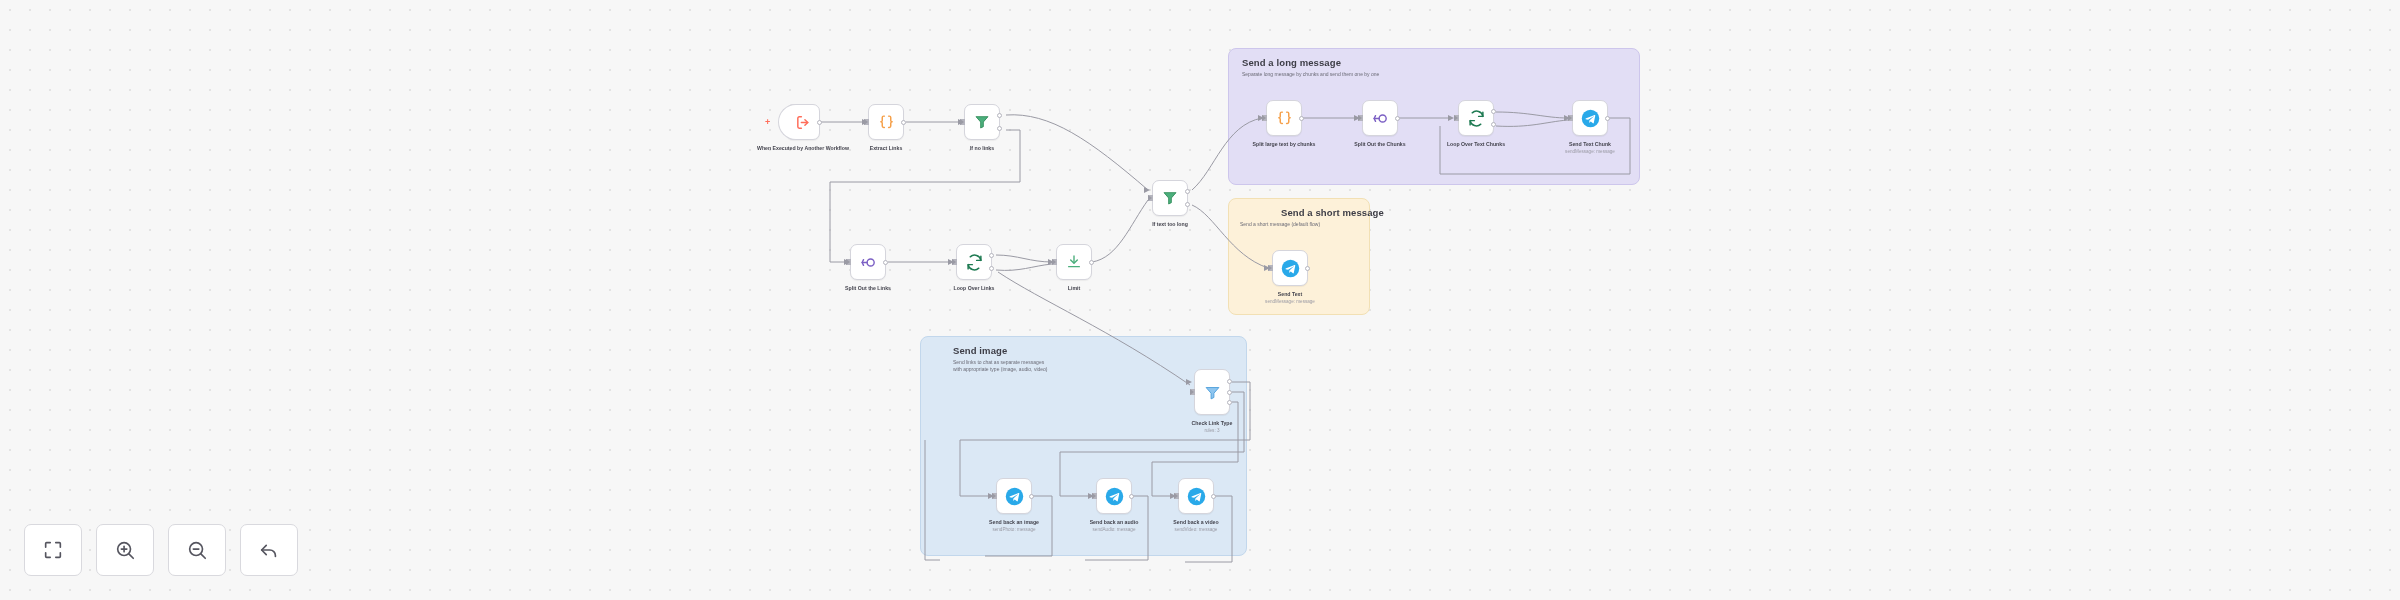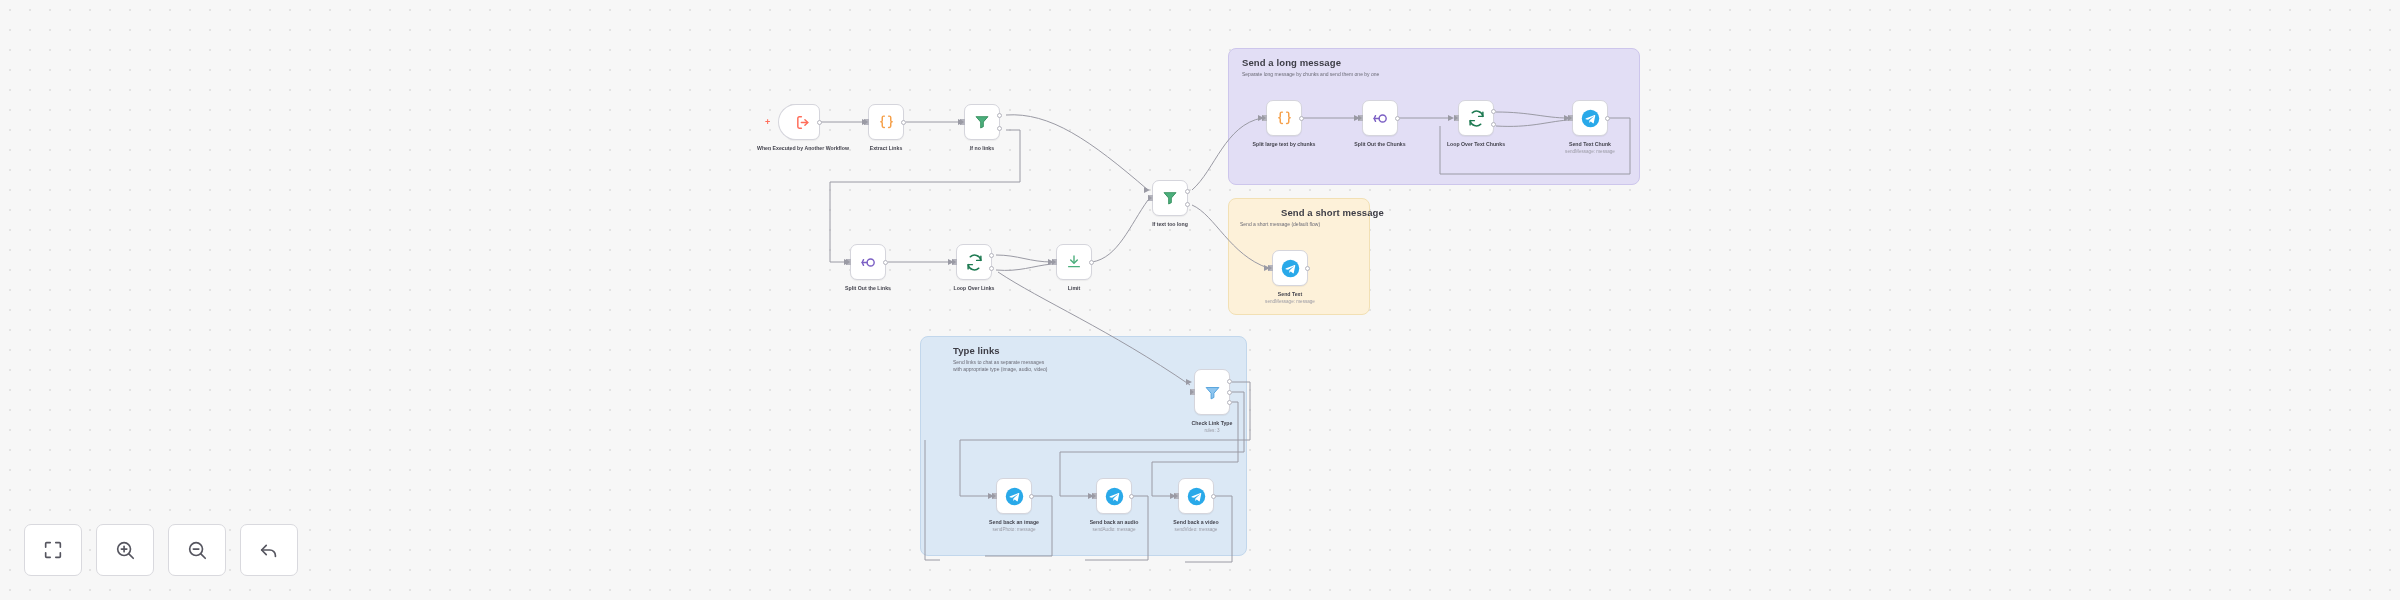--- a/index.html
+++ b/index.html
@@ -82,21 +82,21 @@
 
 <div class="group" style="left:1228px;top:48px;width:410px;height:135px;background:#e2def5;border:1px solid #cdc6ec;"></div>
 <div class="group-title" style="left:1242px;top:57px;font-size:9.5px;">Send a long message</div>
 <div class="group-sub" style="left:1242px;top:71px;font-size:5px;width:380px;">Separate long message by chunks and send them one by one</div>
 
 <div class="group" style="left:1228px;top:198px;width:140px;height:115px;background:#fdf1d9;border:1px solid #f2e0b4;"></div>
 <div class="group-title" style="left:1240px;top:207px;font-size:9.5px;margin-left:41px;">Send a short message</div>
 <div class="group-sub" style="left:1240px;top:221px;font-size:5px;width:125px;">Send a short message (default flow)</div>
 
 <div class="group" style="left:920px;top:336px;width:325px;height:218px;background:#dbe8f5;border:1px solid #c2d7ec;"></div>
-<div class="group-title" style="left:953px;top:345px;font-size:9.5px;">Type links</div>
+<div class="group-title" style="left:953px;top:345px;font-size:9.5px;">Send image</div>
 <div class="group-sub" style="left:953px;top:359px;font-size:5px;width:230px;">Send links to chat as separate messages
 with appropriate type (image, audio, video)</div>
 
 <svg id="edges" viewBox="0 0 2400 600">
   <g fill="none" stroke="#9a9aa4" stroke-width="1">
 
     <path d="M 820 122 L 866 122"></path>
 
     <path d="M 906 122 L 962 122"></path>
 

